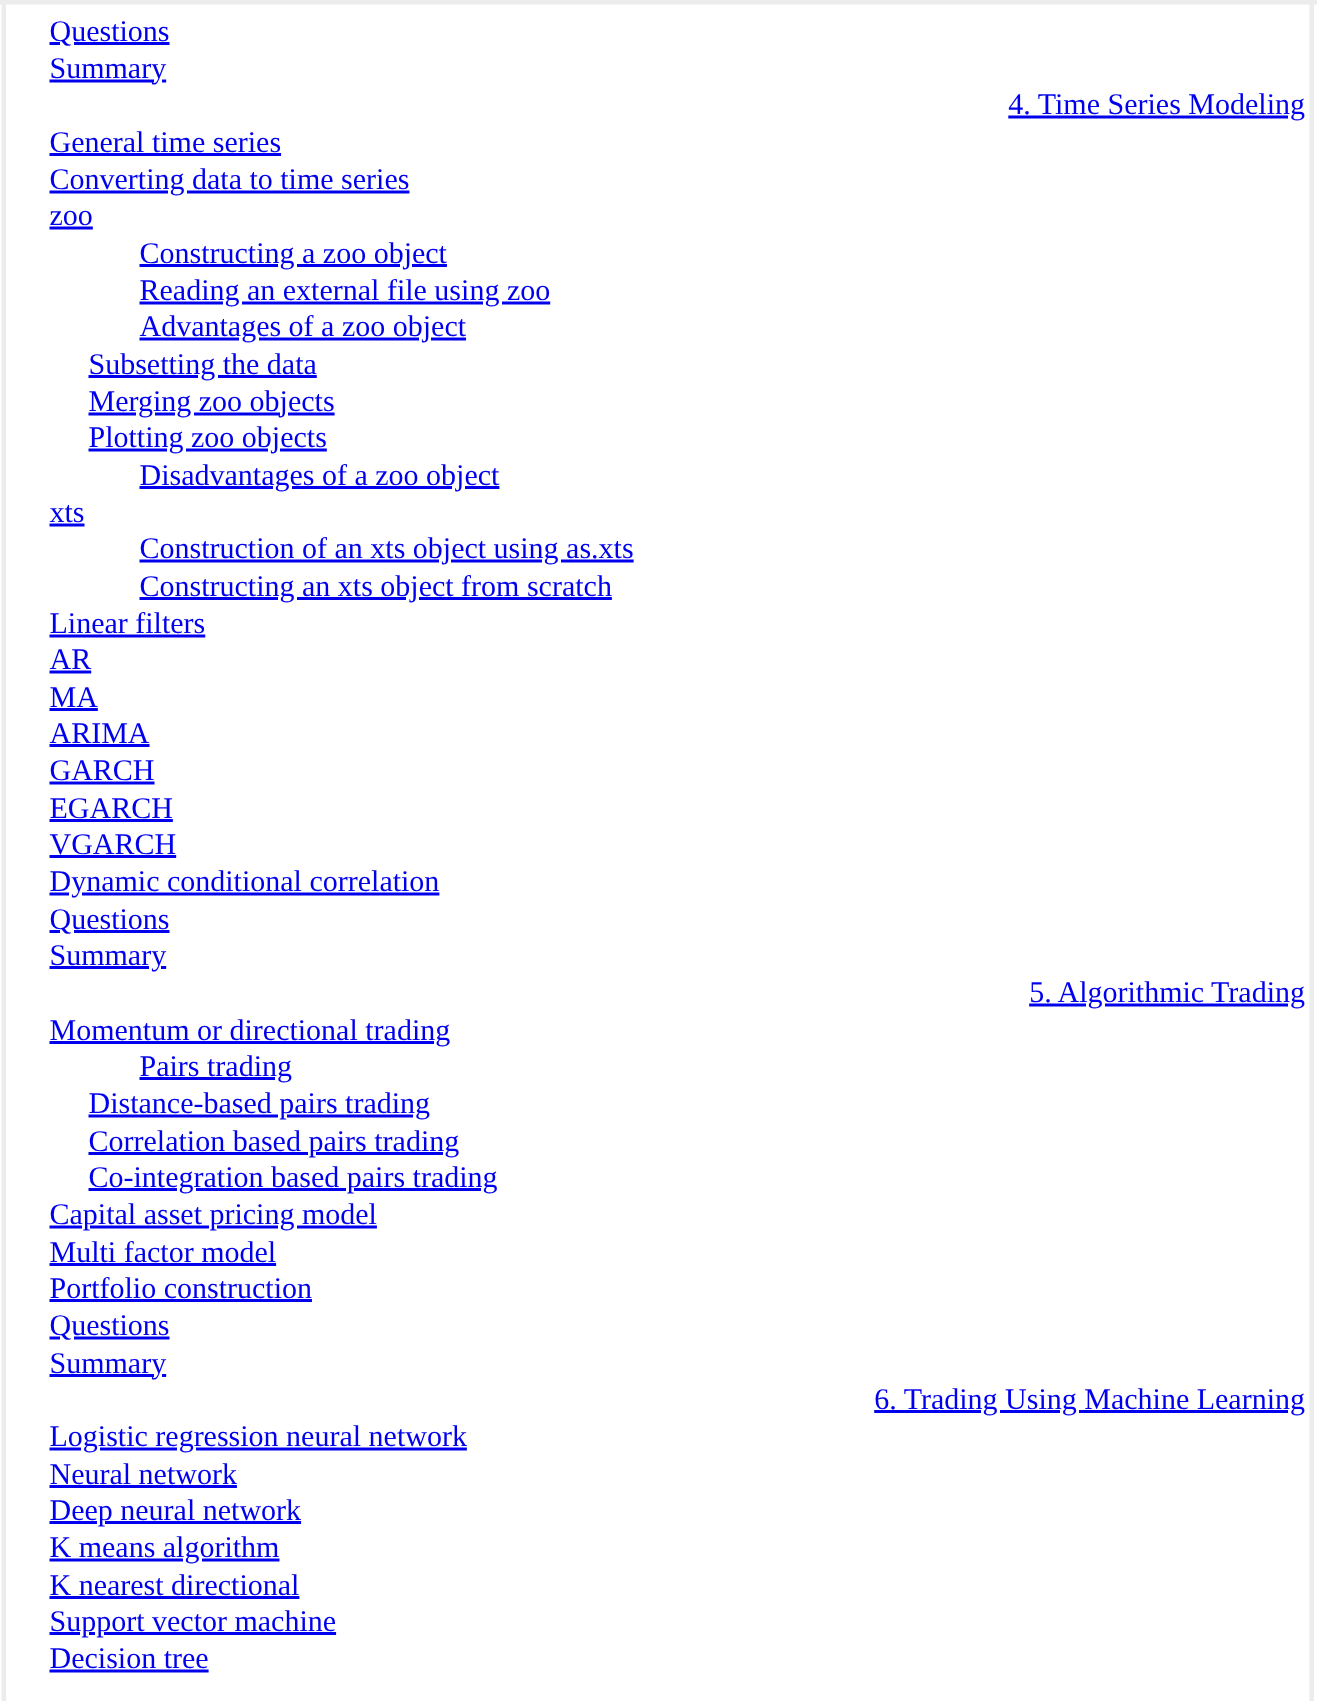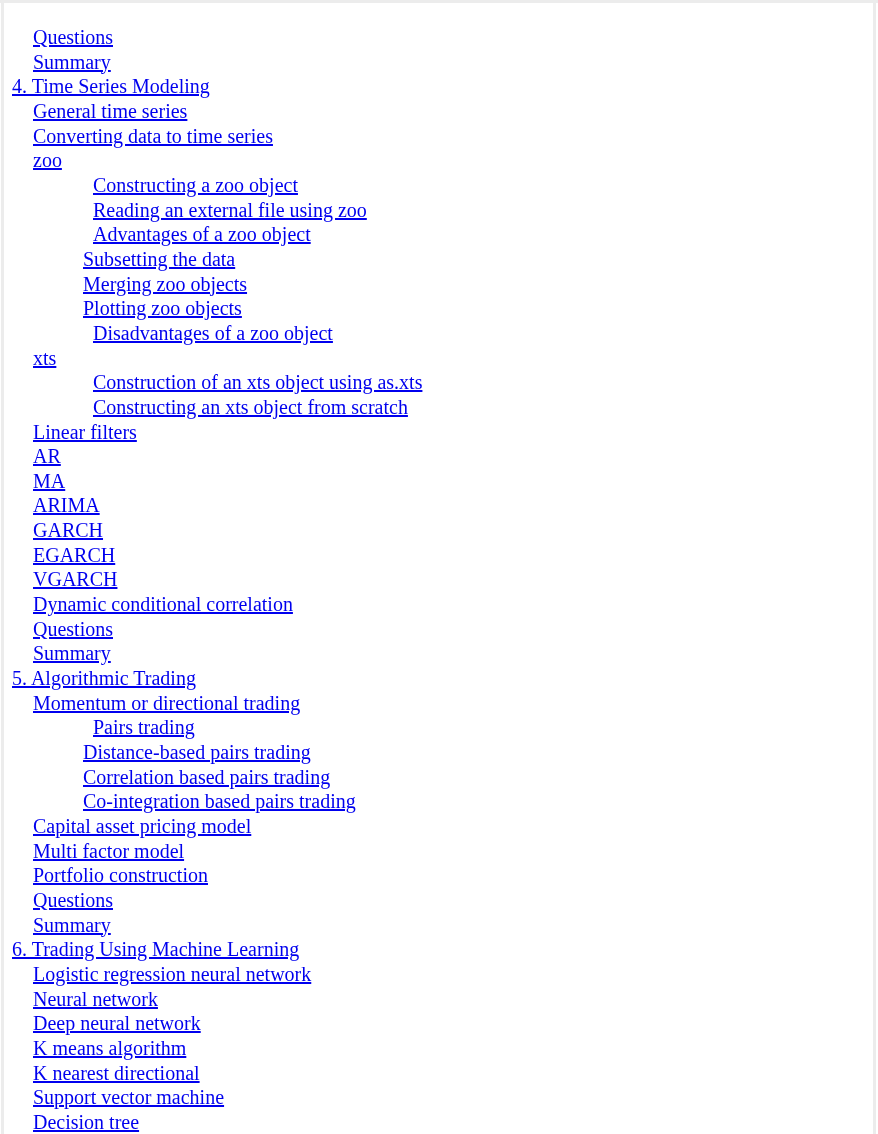--- a/index.html
+++ b/index.html
@@ -17,38 +17,38 @@
   .edge {
     position: absolute;
     background: var(--edge-color, #ececec);
   }
   .edge-top   { left: 0; top: 0; width: 878px; height: 3px; }
   .edge-left  { left: 1px; top: 0; width: 3px; height: 1134px; }
   .edge-right { left: 873px; top: 0; width: 3px; height: 1134px; }
 
   .toc {
     position: absolute;
-    top: 25px;
+    top: 9px;
     left: 0;
     width: 870px;
   }
   .toc-item {
     font-size: 20px;
     line-height: 24.65px;
     white-space: nowrap;
   }
   .toc-item a {
     color: var(--link-color, #0000EE);
     text-decoration: underline;
     cursor: pointer;
   }
-  .lvl0 { padding-left: 12px;  }
+  .lvl0 { padding-left: 0; text-align: right;  }
   .lvl1 { padding-left: 33px; }
   .lvl2 { padding-left: 93px; }
-  .lvl3 { padding-left: 83px; }
+  .lvl3 { padding-left: 59px; }
 </style>
 </head>
 <body style="background: rgb(255, 255, 255);">
 
 <div class="edge edge-top"></div>
 <div class="edge edge-left"></div>
 <div class="edge edge-right"></div>
 
 <div class="toc" id="toc">
   <div class="toc-item lvl1"><a>Questions</a></div>

